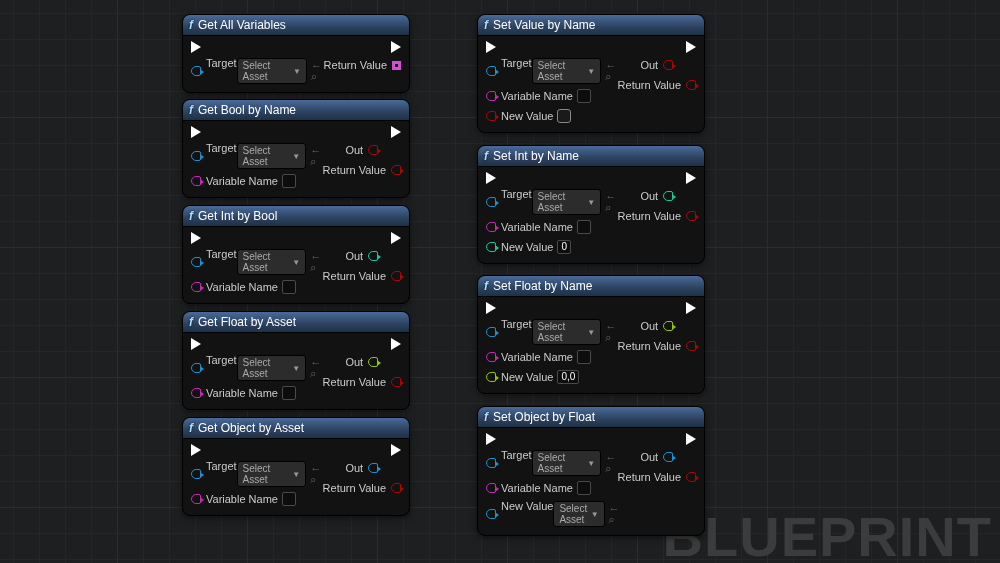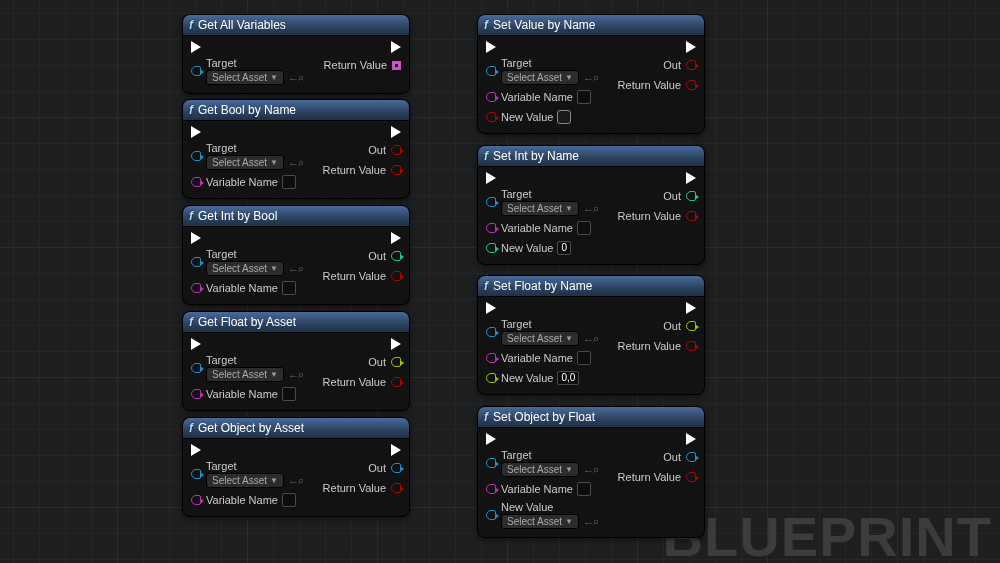--- a/index.html
+++ b/index.html
@@ -86,24 +86,24 @@
 .browse{color:#666;font-size:11px;margin-left:4px;letter-spacing:-2px}
 .txt-input{
   background:#0d0d0d;border:1px solid #4a4a4a;border-radius:2px;
   min-width:14px;height:14px;display:inline-block;margin-left:4px;
   color:#fff;font-size:10px;padding:0 3px;line-height:12px;text-align:center;
 }
 .check-input{
   width:14px;height:14px;border:1px solid #888;border-radius:3px;
   background:#1a1a1a;display:inline-block;margin-left:4px;
 }
-.col-target{display:flex;flex-direction:column;align-items:flex-start}
+.col-target{display:flex;align-items:flex-start}
 .pins-cols{display:flex;justify-content:space-between;align-items:flex-start}
 .left-col,.right-col{display:flex;flex-direction:column;gap:2px}
-.right-col{align-items:flex-end}
+.right-col{align-items:center}
 .left-col .row,.right-col .row{margin-top:2px}
 .c-object{color:#1f8fcd}
 .c-string{color:#c22bb5}
 .c-bool{color:#a80505}
 .c-int{color:#18c797}
 .c-float{color:#8fc700}
 .c-arr{color:#d24fd2}
 </style>
 </head>
 <body>

